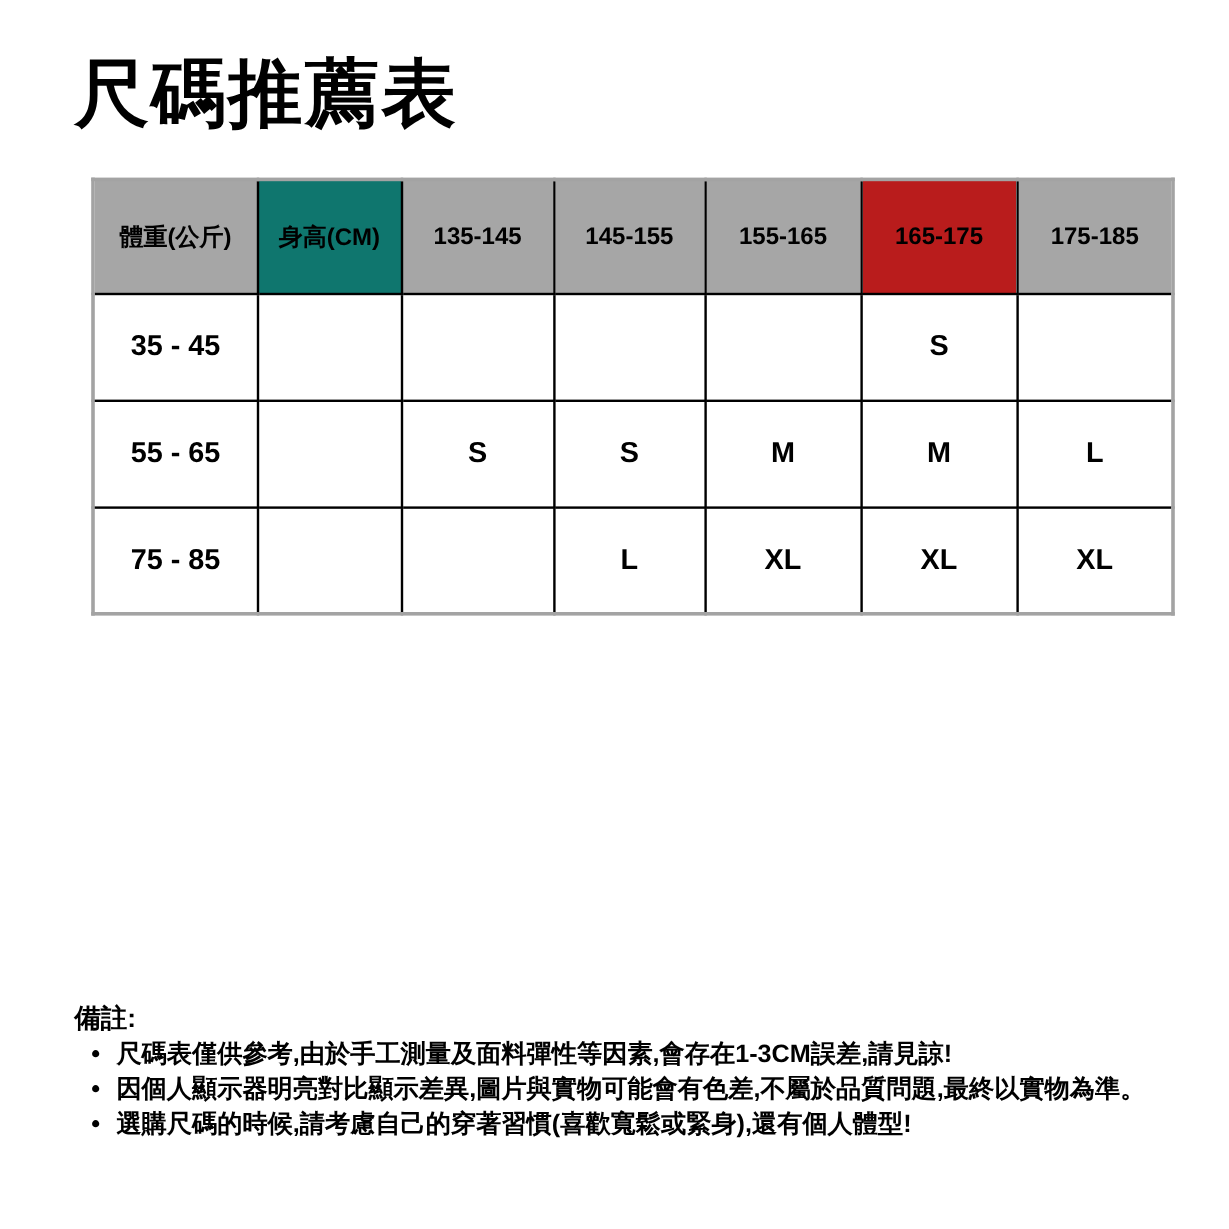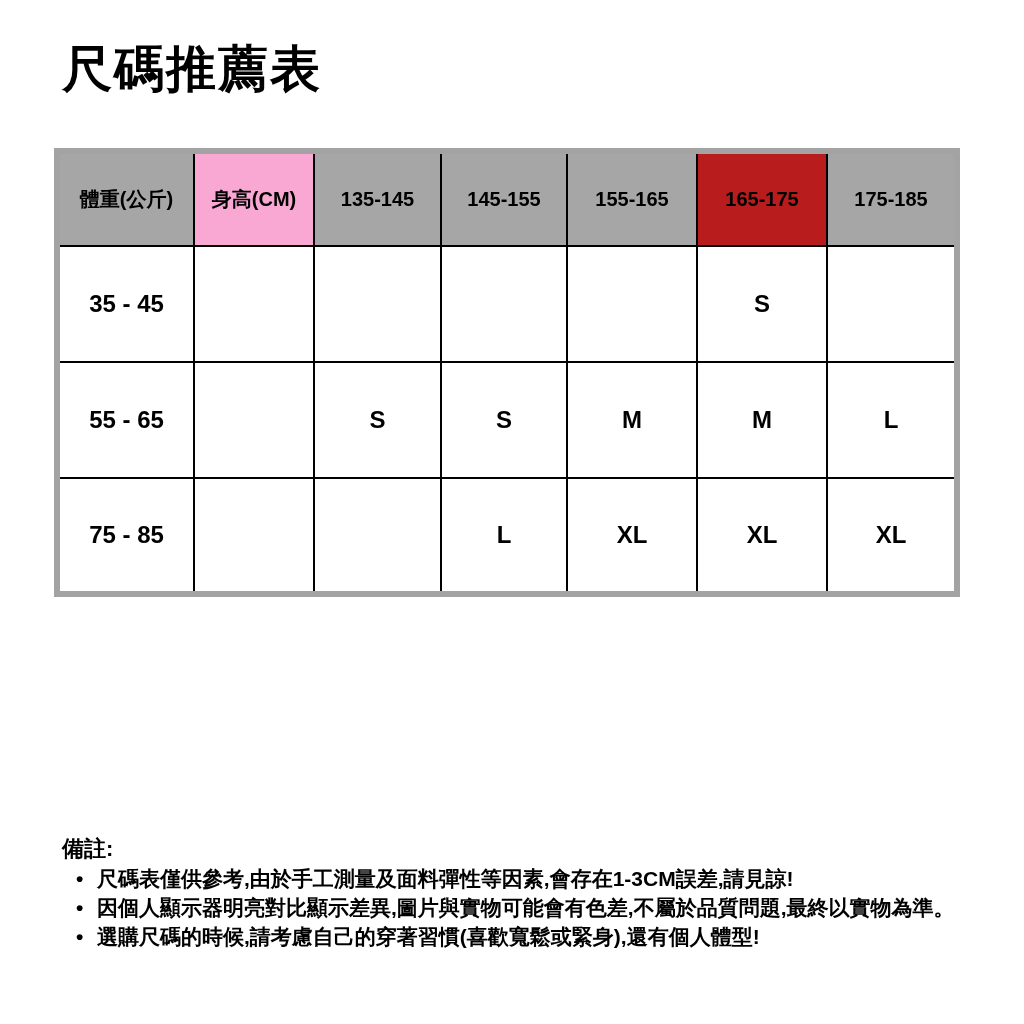--- a/index.html
+++ b/index.html
@@ -7,40 +7,40 @@
   body {
     width: 1024px; height: 1024px;
     background: #ffffff;
     color: #000000;
     font-family: "Liberation Sans", "DejaVu Sans", sans-serif;
   }
   .page { position: relative; width: 1024px; height: 1024px; overflow: hidden; }
 
   .title {
     position: absolute; left: 62px; top: 36px; margin: 0;
-    font-size: 50px; font-weight: 800; letter-spacing: 2px;
+    font-size: 62px; font-weight: 800; letter-spacing: 2px;
   }
 
   table.size-table {
-    position: absolute; left: 54px; top: 148px;
+    position: absolute; left: 76px; top: 148px;
     width: 900px;
     border-collapse: collapse; table-layout: fixed;
-    border: 6px solid #a3a3a3;
+    border: 3px solid #a3a3a3;
   }
   .size-table th, .size-table td {
     border: 2px solid #000;
     text-align: center; vertical-align: middle;
     overflow: hidden;
   }
   .size-table thead th {
     height: 95px;
     font-size: 20px; font-weight: 700;
   }
   .size-table tbody td {
-    height: 116px;
+    height: 89px;
     font-size: 24px; font-weight: 700;
     background: #ffffff;
   }
   .size-table tbody tr.alt td { background: #d9d9d9; }
 
   .notes {
     position: absolute; left: 62px; top: 834px; width: 906px;
   }
   .notes-heading {
     margin: 0; font-size: 22px; font-weight: 700; line-height: 30px;
@@ -69,21 +69,21 @@
         <col style="width:120px">
         <col style="width:127px">
       <col style="width:126px">
         <col style="width:130px">
         <col style="width:130px">
       <col style="width:130px">
     </colgroup>
     <thead>
       <tr>
         <th style="background: rgb(166, 166, 166);">體重(公斤)</th>
-        <th style="background: #f9a8d4;">身高(CM)</th>
+        <th style="background: #0f766e;">身高(CM)</th>
         <th style="background: rgb(166, 166, 166);">135-145</th>
         <th style="background: rgb(166, 166, 166);">145-155</th>
         <th style="background: rgb(166, 166, 166); margin-left: 42px;">155-165</th>
         <th style="background: #b91c1c;">165-175</th>
         <th style="background: rgb(166, 166, 166);">175-185</th>
       </tr>
     </thead>
     <tbody>
       <tr>
         <td>35 - 45</td>

